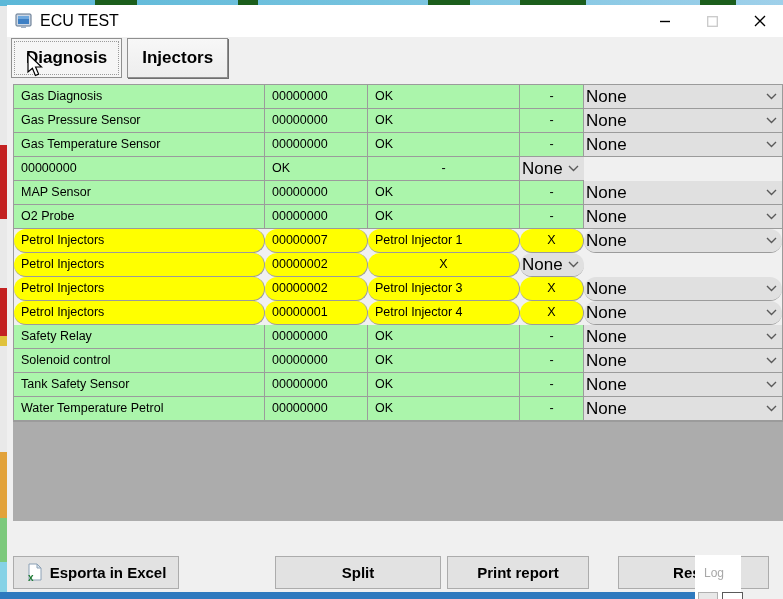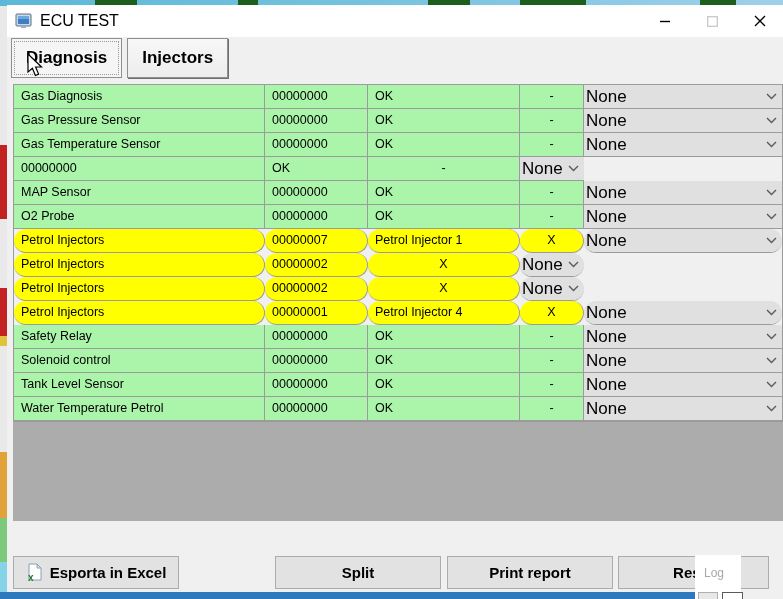--- a/index.html
+++ b/index.html
@@ -55,21 +55,21 @@
   .combo .chev{width:22px;height:100%;display:flex;align-items:center;justify-content:center;}
   .filler{width:770px;height:99px;background:var(--filler-bg,#acacac);}
 
   
   .btn{position:absolute;top:551px;height:33px;background:var(--button-bg,#e2e2e2);
     border:1px solid var(--button-border,#acacac);box-sizing:border-box;
     display:flex;align-items:center;justify-content:center;
     font-weight:bold;font-size:15px;color:#000;}
   .btn-export{left:6px;width:166px;justify-content:center;gap:7px;}
   .btn-split{left:268px;width:166px;}
-  .btn-print{left:440px;width:166px;}
+  .btn-print{left:440px;width:142px;}
   .btn-reset{left:611px;width:151px;}
 
   
   .log-panel{position:absolute;left:695px;top:555px;width:46px;height:44px;background:#ffffff;z-index:5;}
   .log-label{position:absolute;left:9px;top:11px;font-size:12px;color:#a8a8a8;}
   .log-box1{position:absolute;left:3px;top:37px;width:18px;height:10px;background:#e8e8e8;border:1px solid #b0b0b0;}
   .log-box2{position:absolute;left:27px;top:37px;width:19px;height:10px;background:#ffffff;border:1px solid #5a5a5a;}
 
   .cursor{position:absolute;left:27px;top:53px;z-index:9;pointer-events:none;}
 </style>
@@ -264,20 +264,21 @@
                     <path d="M1 1 L5.5 5.5 L10 1" fill="none" stroke="#5a5a5a" stroke-width="1.4"></path>
                   </svg>
         </span>
       </div>
     </div>
   </div>
 
   <div class="tr row row-error">
     <div class="td">Petrol Injectors</div>
     <div class="td num">00000002</div>
+    <div class="td">Petrol Injector 3</div>
     <div class="td ctr">X</div>
     <div class="td action-cell">
       <div class="combo">
         <span class="combo-label">None</span>
         <span class="chev">
           <svg width="11" height="7" viewBox="0 0 11 7">
                     <path d="M1 1 L5.5 5.5 L10 1" fill="none" stroke="#5a5a5a" stroke-width="1.4"></path>
                   </svg>
         </span>
       </div>
@@ -329,21 +330,21 @@
         <span class="chev">
           <svg width="11" height="7" viewBox="0 0 11 7">
                     <path d="M1 1 L5.5 5.5 L10 1" fill="none" stroke="#5a5a5a" stroke-width="1.4"></path>
                   </svg>
         </span>
       </div>
     </div>
   </div>
 
   <div class="tr row row-ok">
-    <div class="td">Tank Level Sensor</div>
+    <div class="td">Tank Safety Sensor</div>
     <div class="td num">00000000</div>
     <div class="td">OK</div>
     <div class="td ctr">-</div>
     <div class="td action-cell">
       <div class="combo">
         <span class="combo-label">None</span>
         <span class="chev">
           <svg width="11" height="7" viewBox="0 0 11 7">
                     <path d="M1 1 L5.5 5.5 L10 1" fill="none" stroke="#5a5a5a" stroke-width="1.4"></path>
                   </svg>

